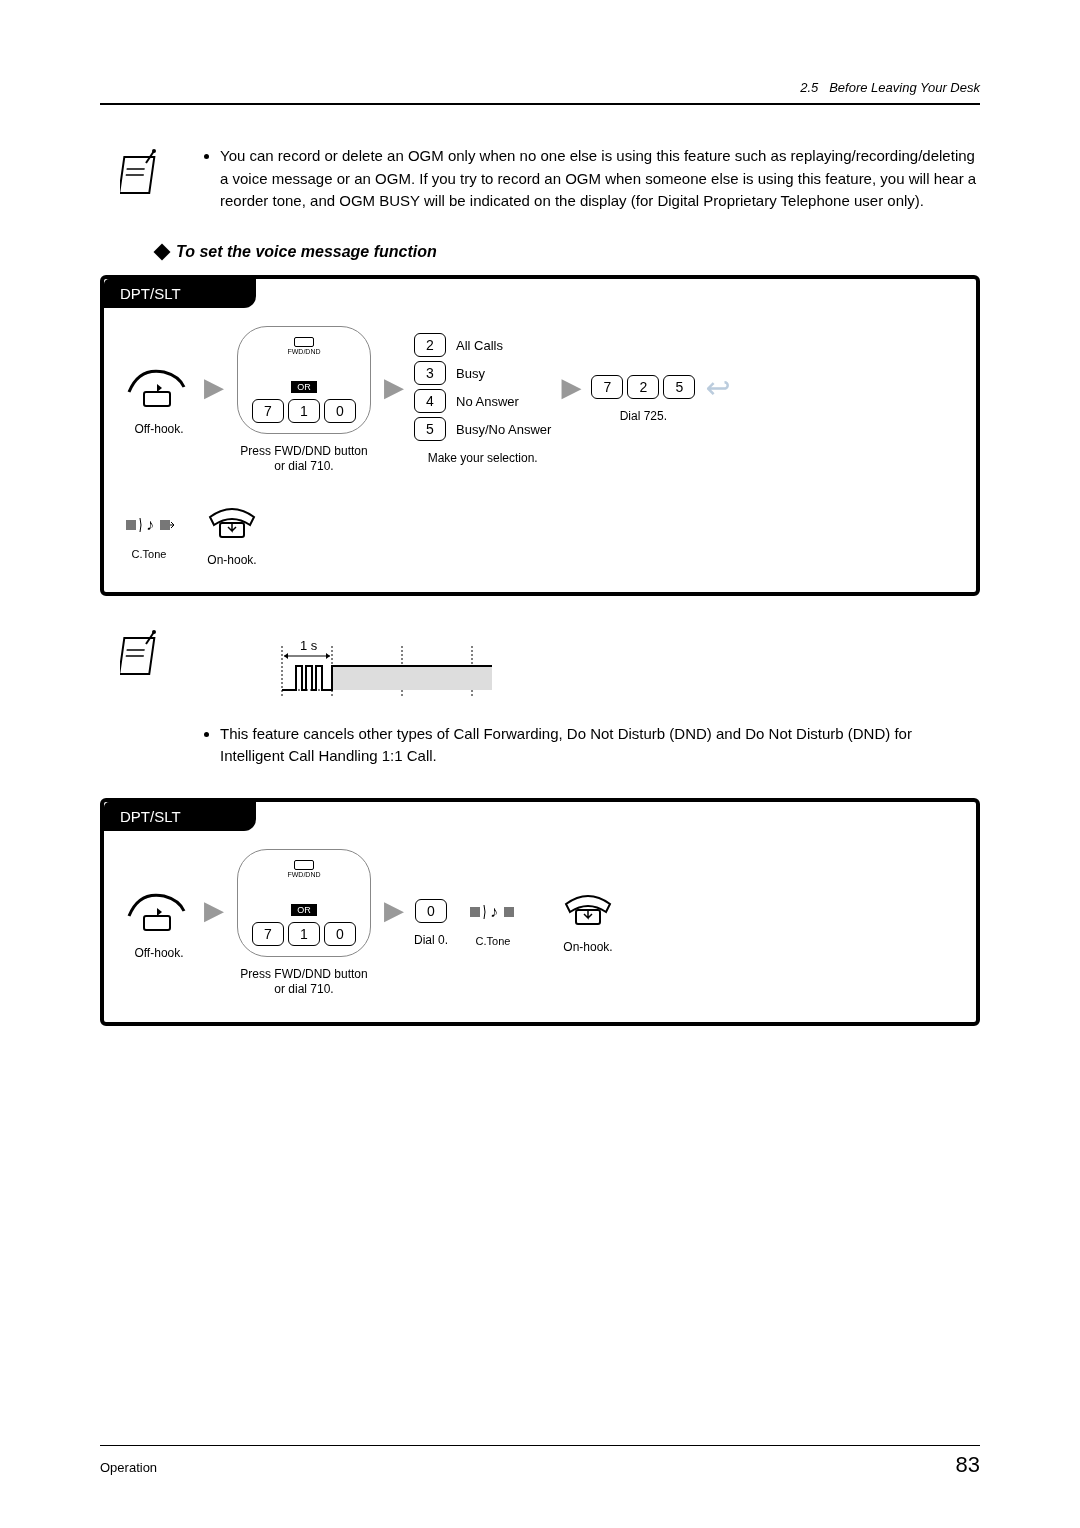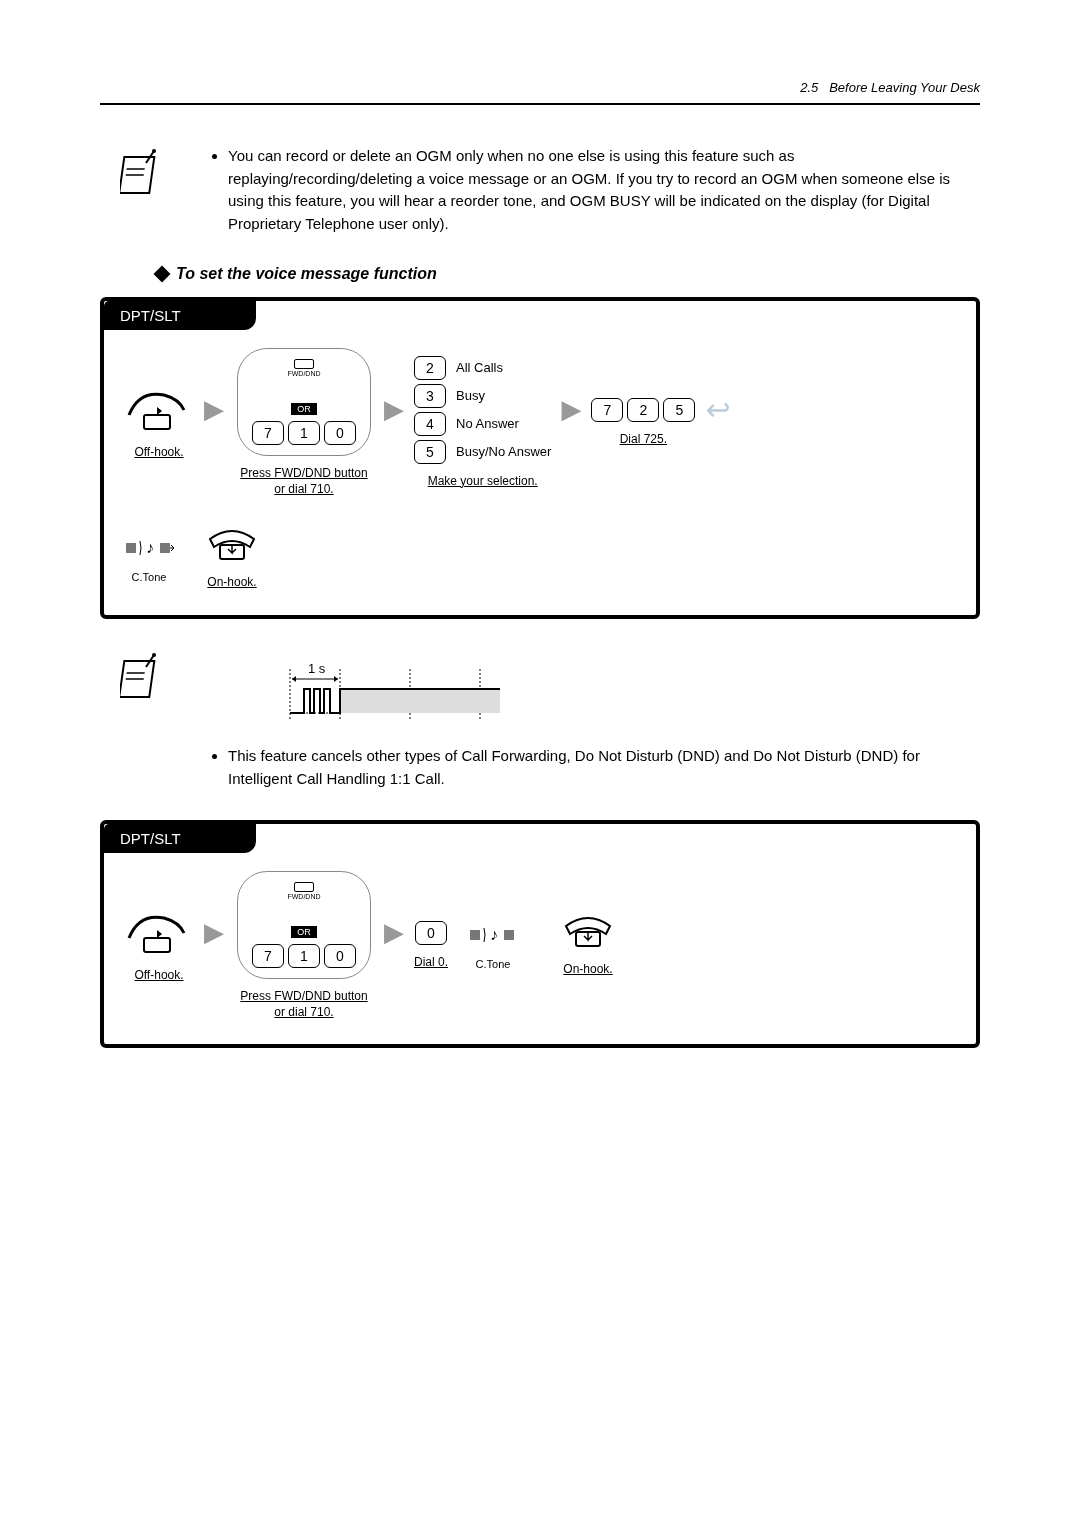--- a/index.html
+++ b/index.html
@@ -20,21 +20,21 @@
     text-align: right;
     font-style: italic;
     font-size: 13px;
     padding-bottom: 8px;
     border-bottom: 2px solid #000;
     margin-bottom: 40px;
   }
   .note-row {
     display: flex;
     align-items: flex-start;
-    gap: 40px;
+    gap: 32px;
     margin-bottom: 30px;
   }
   .note-icon {
     width: 50px;
     flex: 0 0 50px;
     padding-left: 20px;
   }
   .note-text {
     flex: 1;
     line-height: 1.5;
@@ -87,21 +87,20 @@
     display: flex;
     flex-direction: column;
     align-items: center;
     gap: 10px;
     font-size: 12px;
   }
   .step-caption {
     text-align: center;
     line-height: 1.3;
     min-height: 14px;
-    text-decoration: underline;
   }
   .arrow {
     font-size: 26px;
     color: #999;
     align-self: center;
     margin-top: -26px;
   }
   .group {
     border: 1px solid #888;
     border-radius: 30px;
@@ -392,14 +391,18 @@
             <path d="M8 12 Q30 -4 52 12 L48 20 Q30 8 12 20 Z" fill="#fff" stroke="#000" stroke-width="2"></path>
             <rect x="18" y="18" width="24" height="14" rx="2" fill="#fff" stroke="#000" stroke-width="2"></rect>
             <path d="M30 18 L30 26 L26 22 M30 26 L34 22" stroke="#000" fill="none" stroke-width="1.5"></path>
           </svg>
           <div class="step-caption">On-hook.</div>
         </div>
       </div>
     </div>
   </div>
 
+  <div class="footer">
+    <span>Operation</span>
+    <span class="page-num">83</span>
+  </div>
 
 </div>
 
 </body></html>

